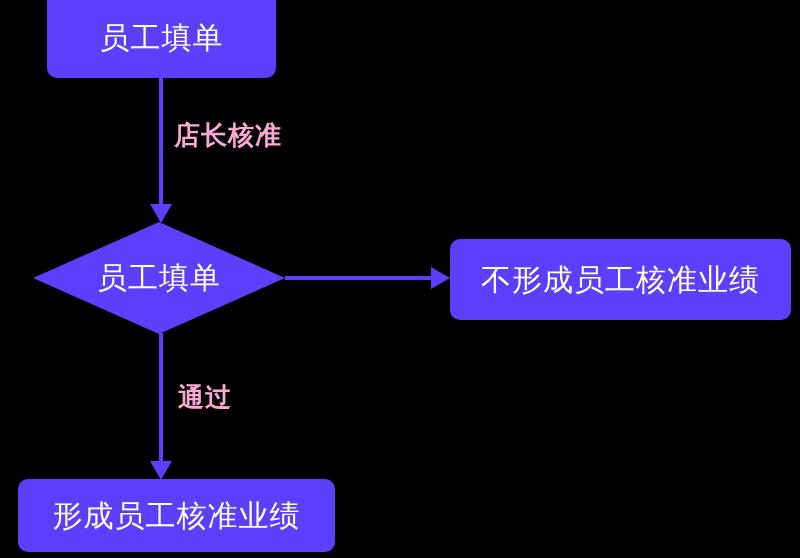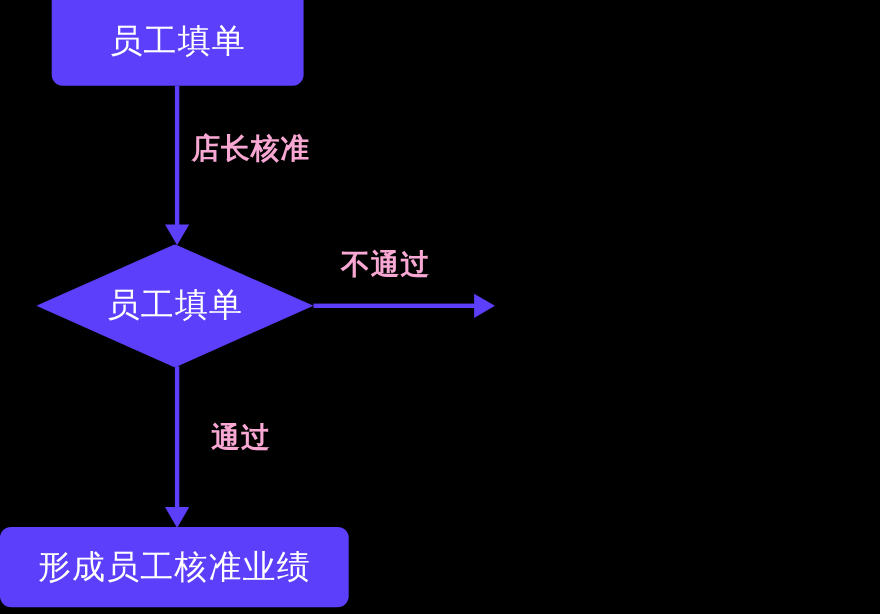--- a/index.html
+++ b/index.html
@@ -42,21 +42,21 @@
 
   #node-reject {
     left: 450px;
     top: 239px;
     width: 341px;
     height: 81px;
     font-size: 30px;
   }
 
   #node-accept {
-    left: 0;
+    left: 18px;
     top: 479px;
     width: 317px;
     height: 73px;
     font-size: 30px;
   }
 
   
   #node-decision {
     position: absolute;
     left: 33px;
@@ -128,21 +128,21 @@
     position: absolute;
     color: #f9a8d4;
     font-size: 26px;
     font-weight: bold;
     letter-spacing: 1px;
     white-space: nowrap;
     line-height: 1;
   }
   #label-approve { left: 174px; top: 122px; }
   #label-fail    { left: 310px; top: 227px; }
-  #label-pass    { left: 192px; top: 384px; }
+  #label-pass    { left: 178px; top: 384px; }
 </style>
 </head>
 <body>
 
 <div id="canvas">
 
   <div id="node-start" class="node">
     <span>员工填单</span>
   </div>
 
@@ -154,22 +154,24 @@
 
   <div id="node-decision">
     <div class="diamond-shape"></div>
     <div class="diamond-label">员工填单</div>
   </div>
 
   <div class="edge">
     <div id="edge2-line" class="edge-line-h"></div>
     <div id="edge2-head" class="arrowhead-right"></div>
   </div>
-  <div id="label-fail" class="edge-label">不通过</div>
 
+  <div id="node-reject" class="node">
+    <span>不形成员工核准业绩</span>
+  </div>
 
   <div class="edge">
     <div id="edge3-line" class="edge-line-v"></div>
     <div id="edge3-head" class="arrowhead-down"></div>
   </div>
   <div id="label-pass" class="edge-label">通过</div>
 
   <div id="node-accept" class="node">
     <span>形成员工核准业绩</span>
   </div>

